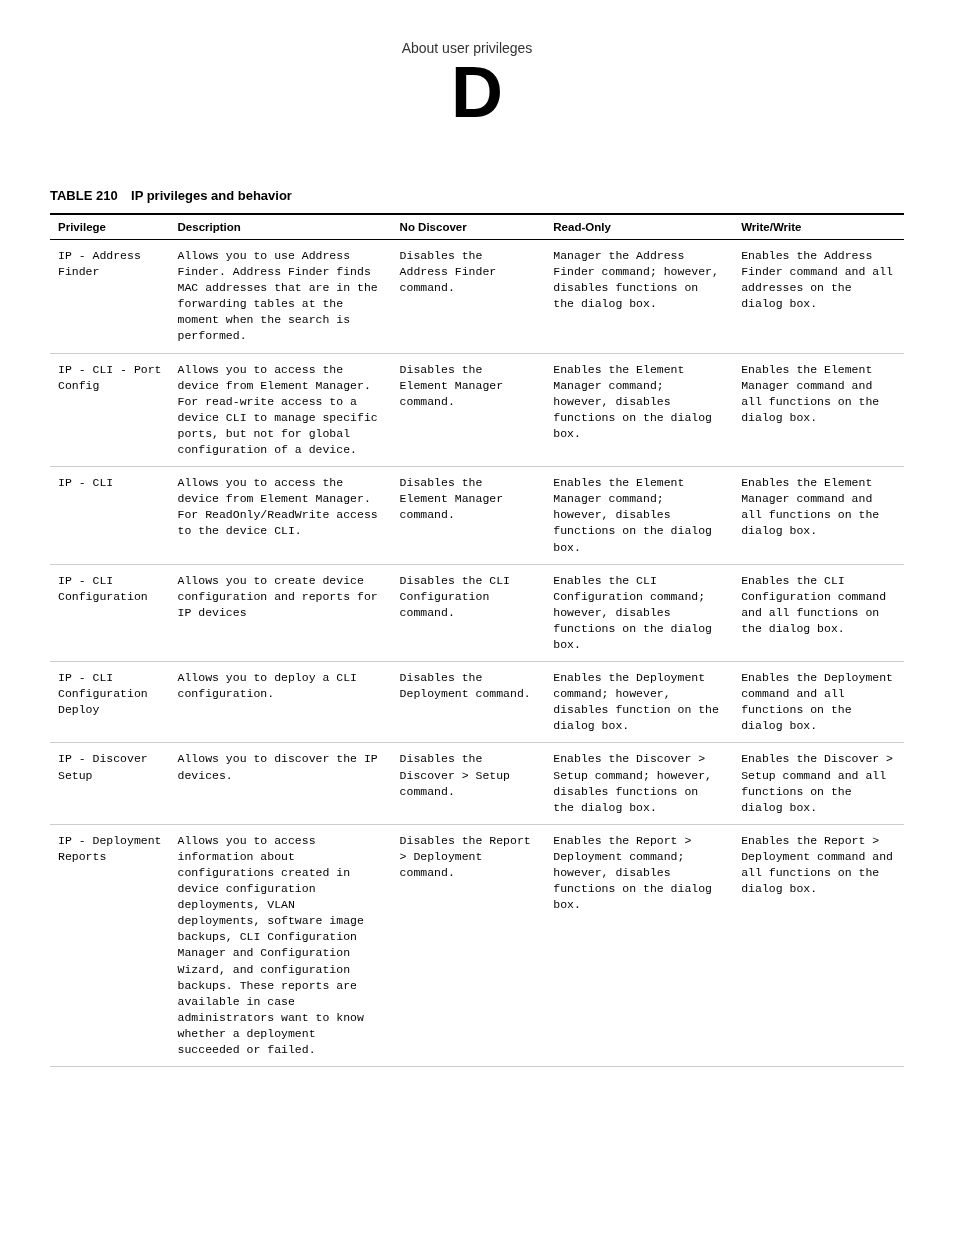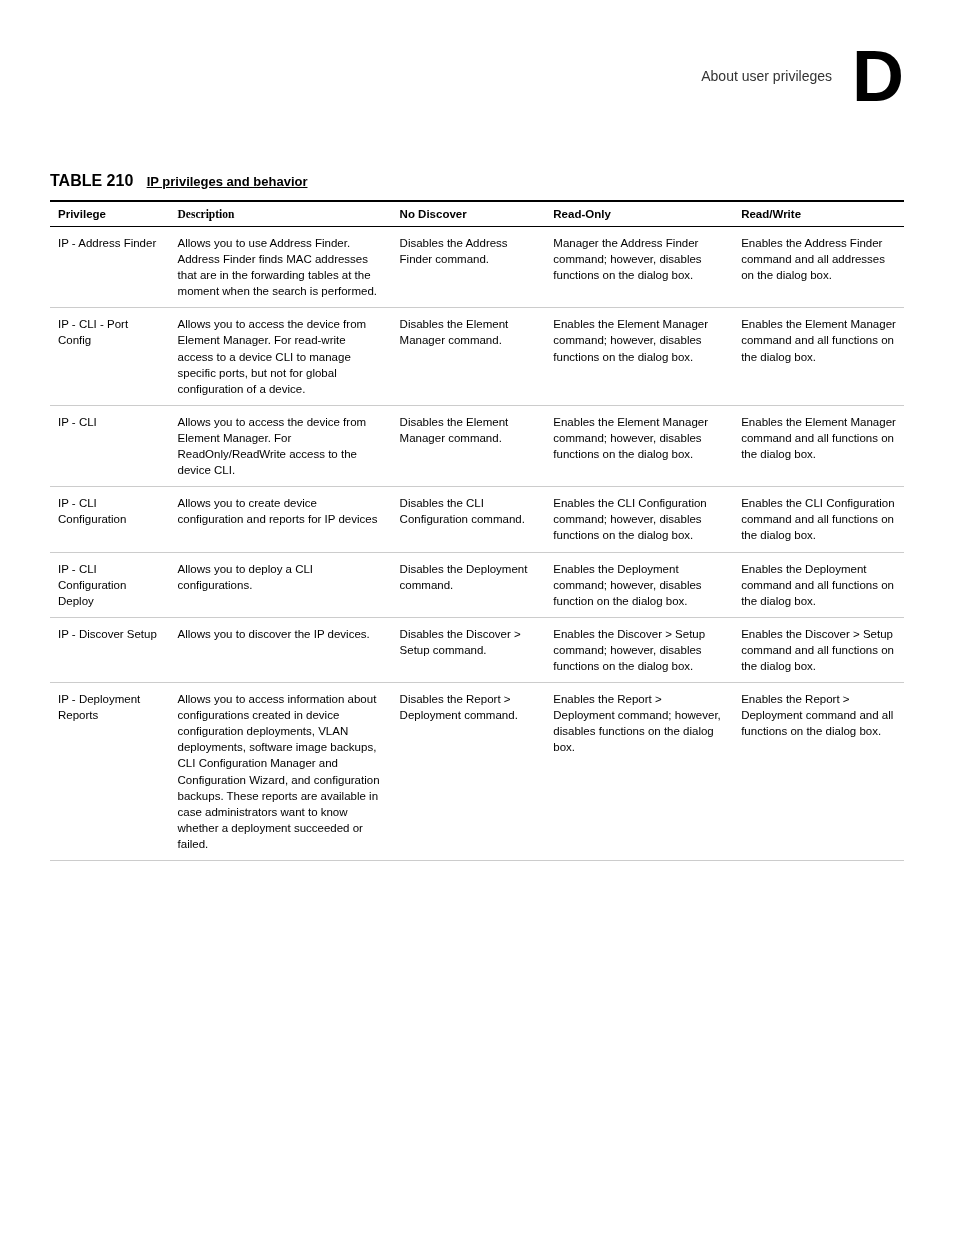--- a/index.html
+++ b/index.html
@@ -11,71 +11,72 @@
       width: 954px;
       min-height: 1235px;
       padding: 40px 50px;
     }
     .page-header {
       display: flex;
       justify-content: flex-end;
       align-items: center;
       margin-bottom: 60px;
       border-bottom: none;
+      flex-direction: column;
     }
     .page-header-title {
       font-size: 14px;
       color: #333;
       margin-right: 20px;
     }
     .page-header-letter {
       font-size: 72px;
       font-weight: bold;
       color: #000;
       line-height: 1;
     }
     .table-heading {
       margin-bottom: 10px;
     }
     .table-heading-label {
-      font-size: 16px;
+      font-size: 13px;
       font-weight: bold;
       text-transform: uppercase;
     }
     .table-heading-title {
       font-size: 13px;
       font-weight: bold;
-      text-decoration: underline;
     }
     table {
       width: 100%;
       border-collapse: collapse;
       font-size: 11.5px;
     }
     thead tr {
       border-top: 2px solid #000;
       border-bottom: 1px solid #000;
     }
     thead th {
       padding: 6px 8px;
       text-align: left;
       font-weight: bold;
       font-size: 11.5px;
     }
     tbody tr {
       border-bottom: 1px solid #ccc;
       vertical-align: top;
+      font-family: Liberation Mono, monospace;
     }
     tbody td {
       padding: 8px 8px;
       vertical-align: top;
       line-height: 1.4;
     }
     .col-privilege { width: 14%; }
-    .col-description { width: 26%; font-family: Liberation Serif, serif; }
+    .col-description { width: 26%; }
     .col-noprivilege { width: 18%; }
     .col-readonly { width: 22%; }
     .col-readwrite { width: 20%; }
   </style>
 </head>
 <body>
 
 <div class="page-header">
   <span class="page-header-title">About user privileges</span>
   <span class="page-header-letter">D</span>
@@ -87,21 +88,21 @@
   <span class="table-heading-title">IP privileges and behavior</span>
 </div>
 
 <table>
   <thead>
     <tr>
       <th class="col-privilege">Privilege</th>
       <th class="col-description">Description</th>
       <th class="col-noprivilege">No Discover</th>
       <th class="col-readonly">Read-Only</th>
-      <th class="col-readwrite">Read/Write</th>
+      <th class="col-readwrite">Write/Write</th>
     </tr>
   </thead>
   <tbody id="table-body">
   <tr>
         <td>IP - Address Finder</td>
         <td>Allows you to use Address Finder. Address Finder finds MAC addresses that are in the forwarding tables at the moment when the search is performed.</td>
         <td>Disables the Address Finder command.</td>
         <td>Manager the Address Finder command; however, disables functions on the dialog box.</td>
         <td>Enables the Address Finder command and all addresses on the dialog box.</td>
       </tr>
@@ -121,21 +122,21 @@
       </tr>
       <tr>
         <td>IP - CLI Configuration</td>
         <td>Allows you to create device configuration and reports for IP devices</td>
         <td>Disables the CLI Configuration command.</td>
         <td>Enables the CLI Configuration command; however, disables functions on the dialog box.</td>
         <td>Enables the CLI Configuration command and all functions on the dialog box.</td>
       </tr>
       <tr>
         <td>IP - CLI Configuration Deploy</td>
-        <td>Allows you to deploy a CLI configurations.</td>
+        <td>Allows you to deploy a CLI configuration.</td>
         <td>Disables the Deployment command.</td>
         <td>Enables the Deployment command; however, disables function on the dialog box.</td>
         <td>Enables the Deployment command and all functions on the dialog box.</td>
       </tr>
       <tr>
         <td>IP - Discover Setup</td>
         <td>Allows you to discover the IP devices.</td>
         <td>Disables the Discover &gt; Setup command.</td>
         <td>Enables the Discover &gt; Setup command; however, disables functions on the dialog box.</td>
         <td>Enables the Discover &gt; Setup command and all functions on the dialog box.</td>

